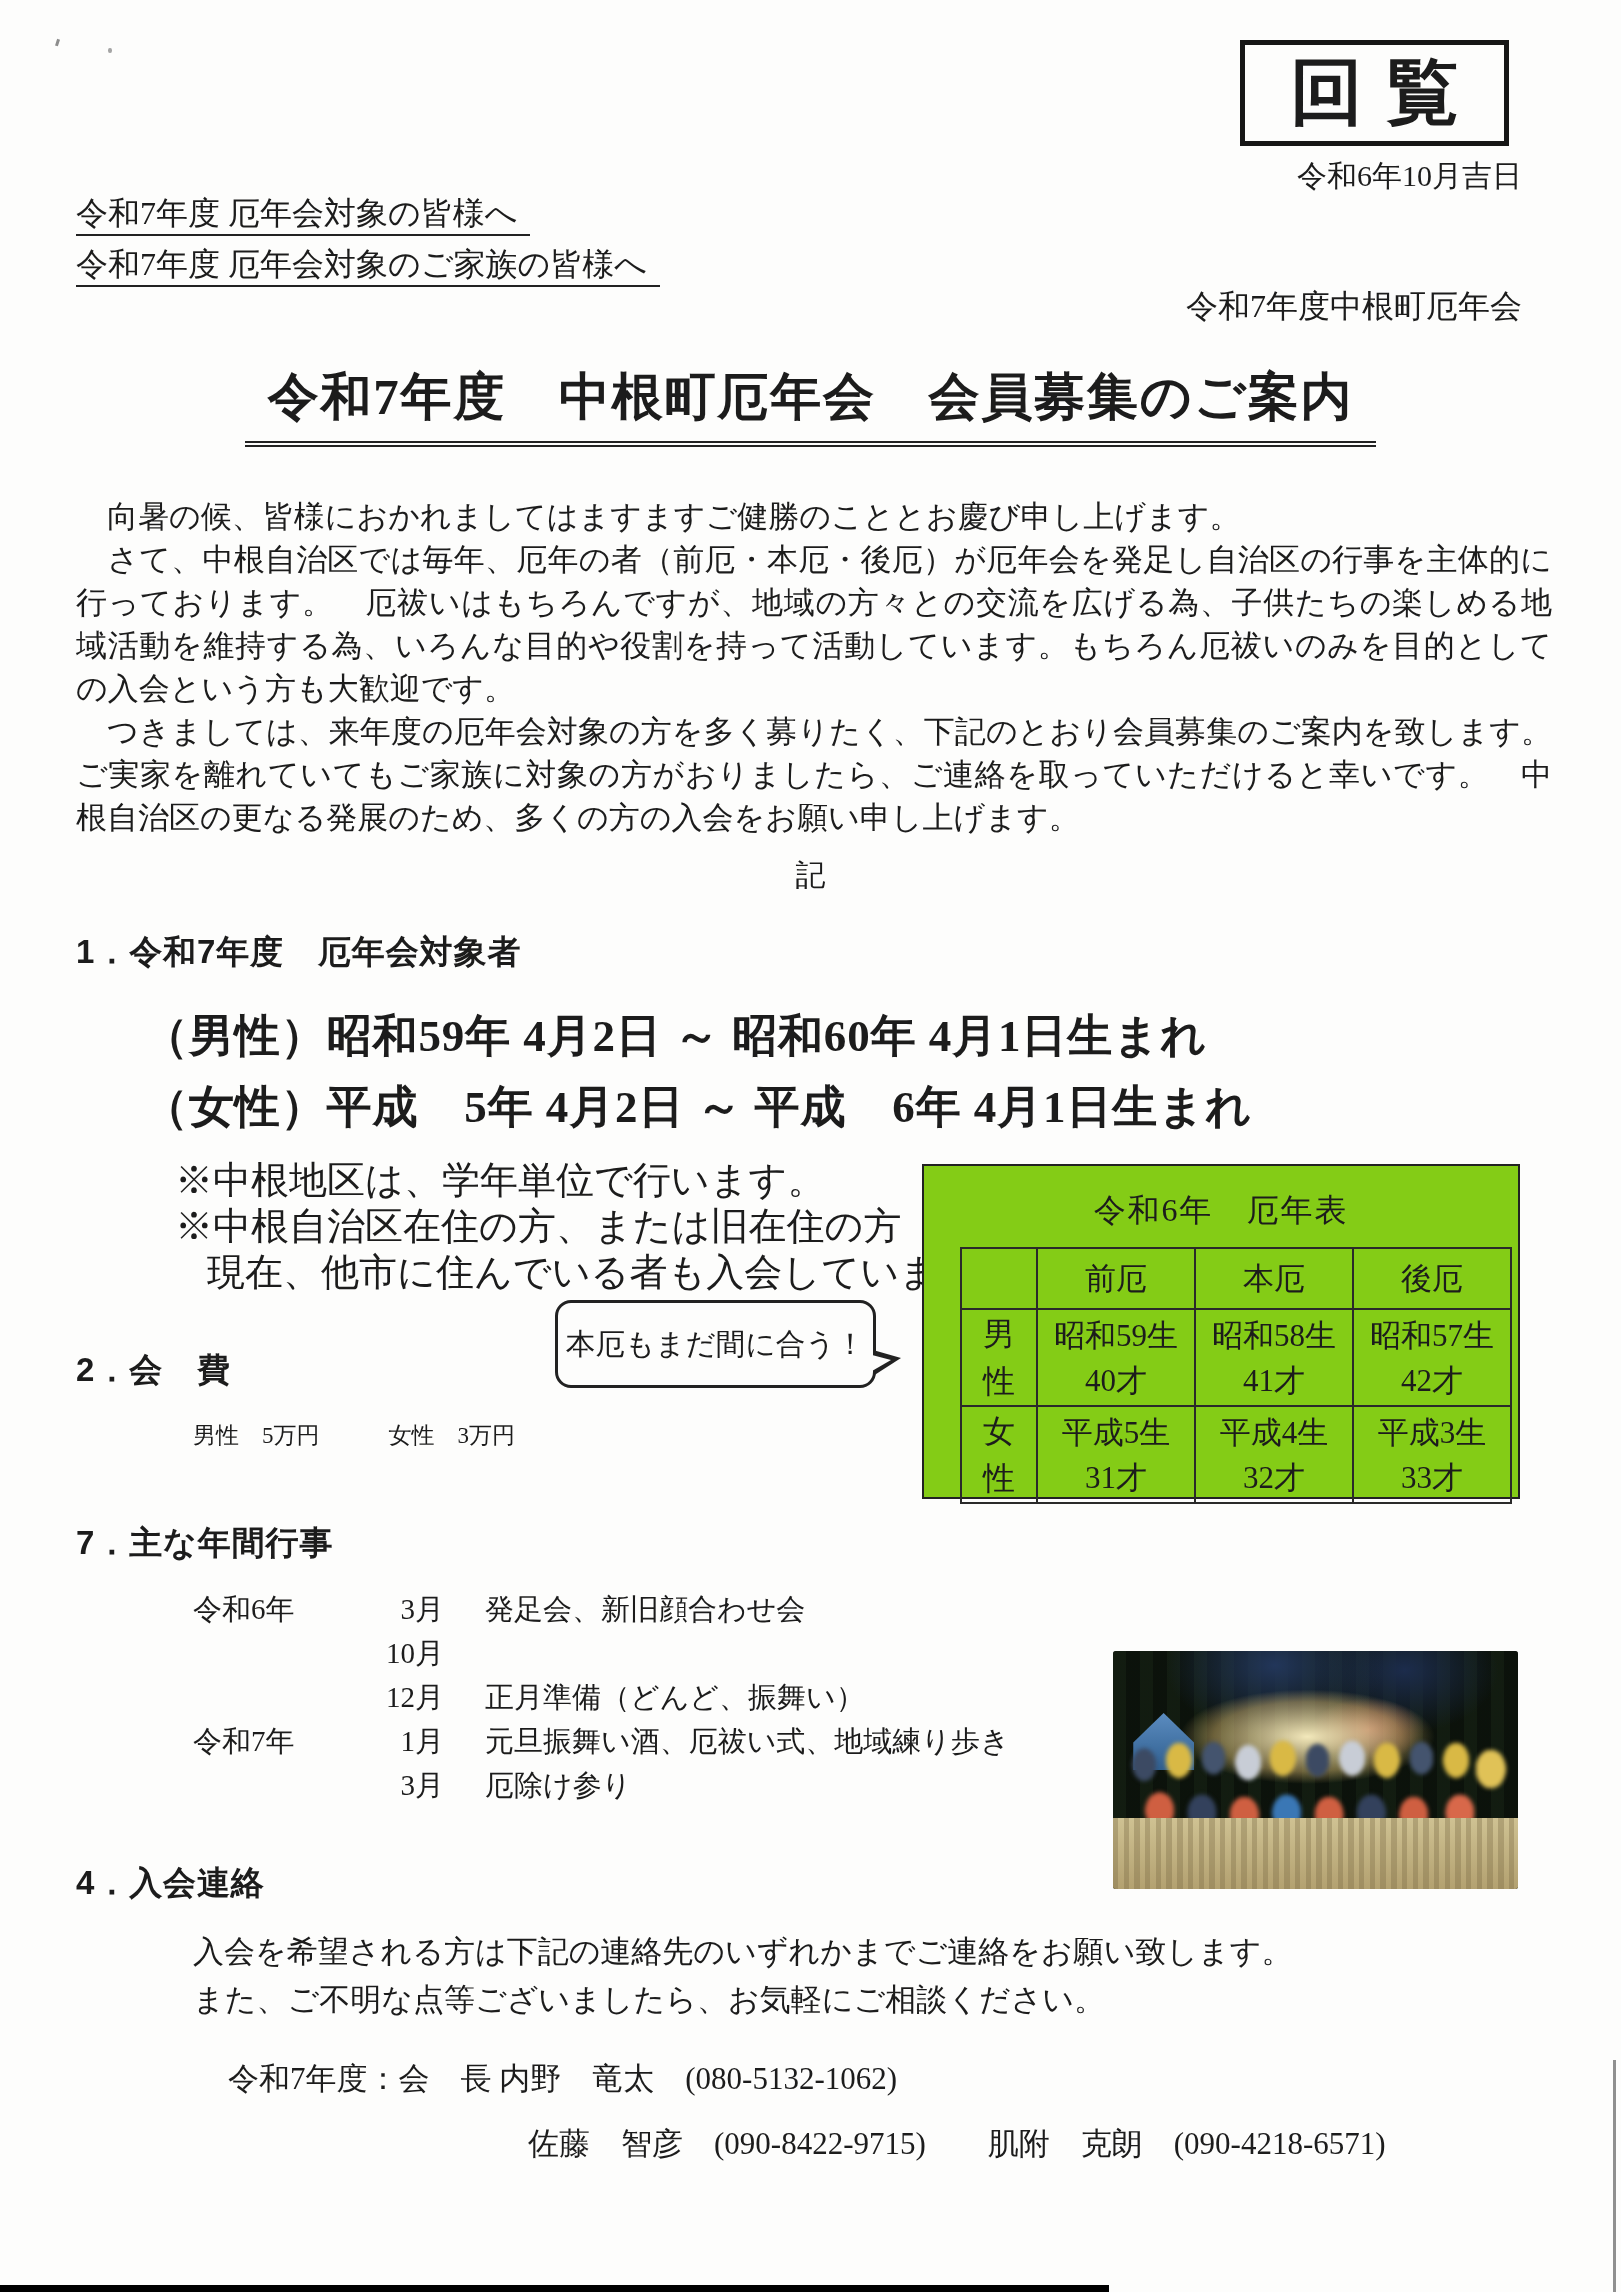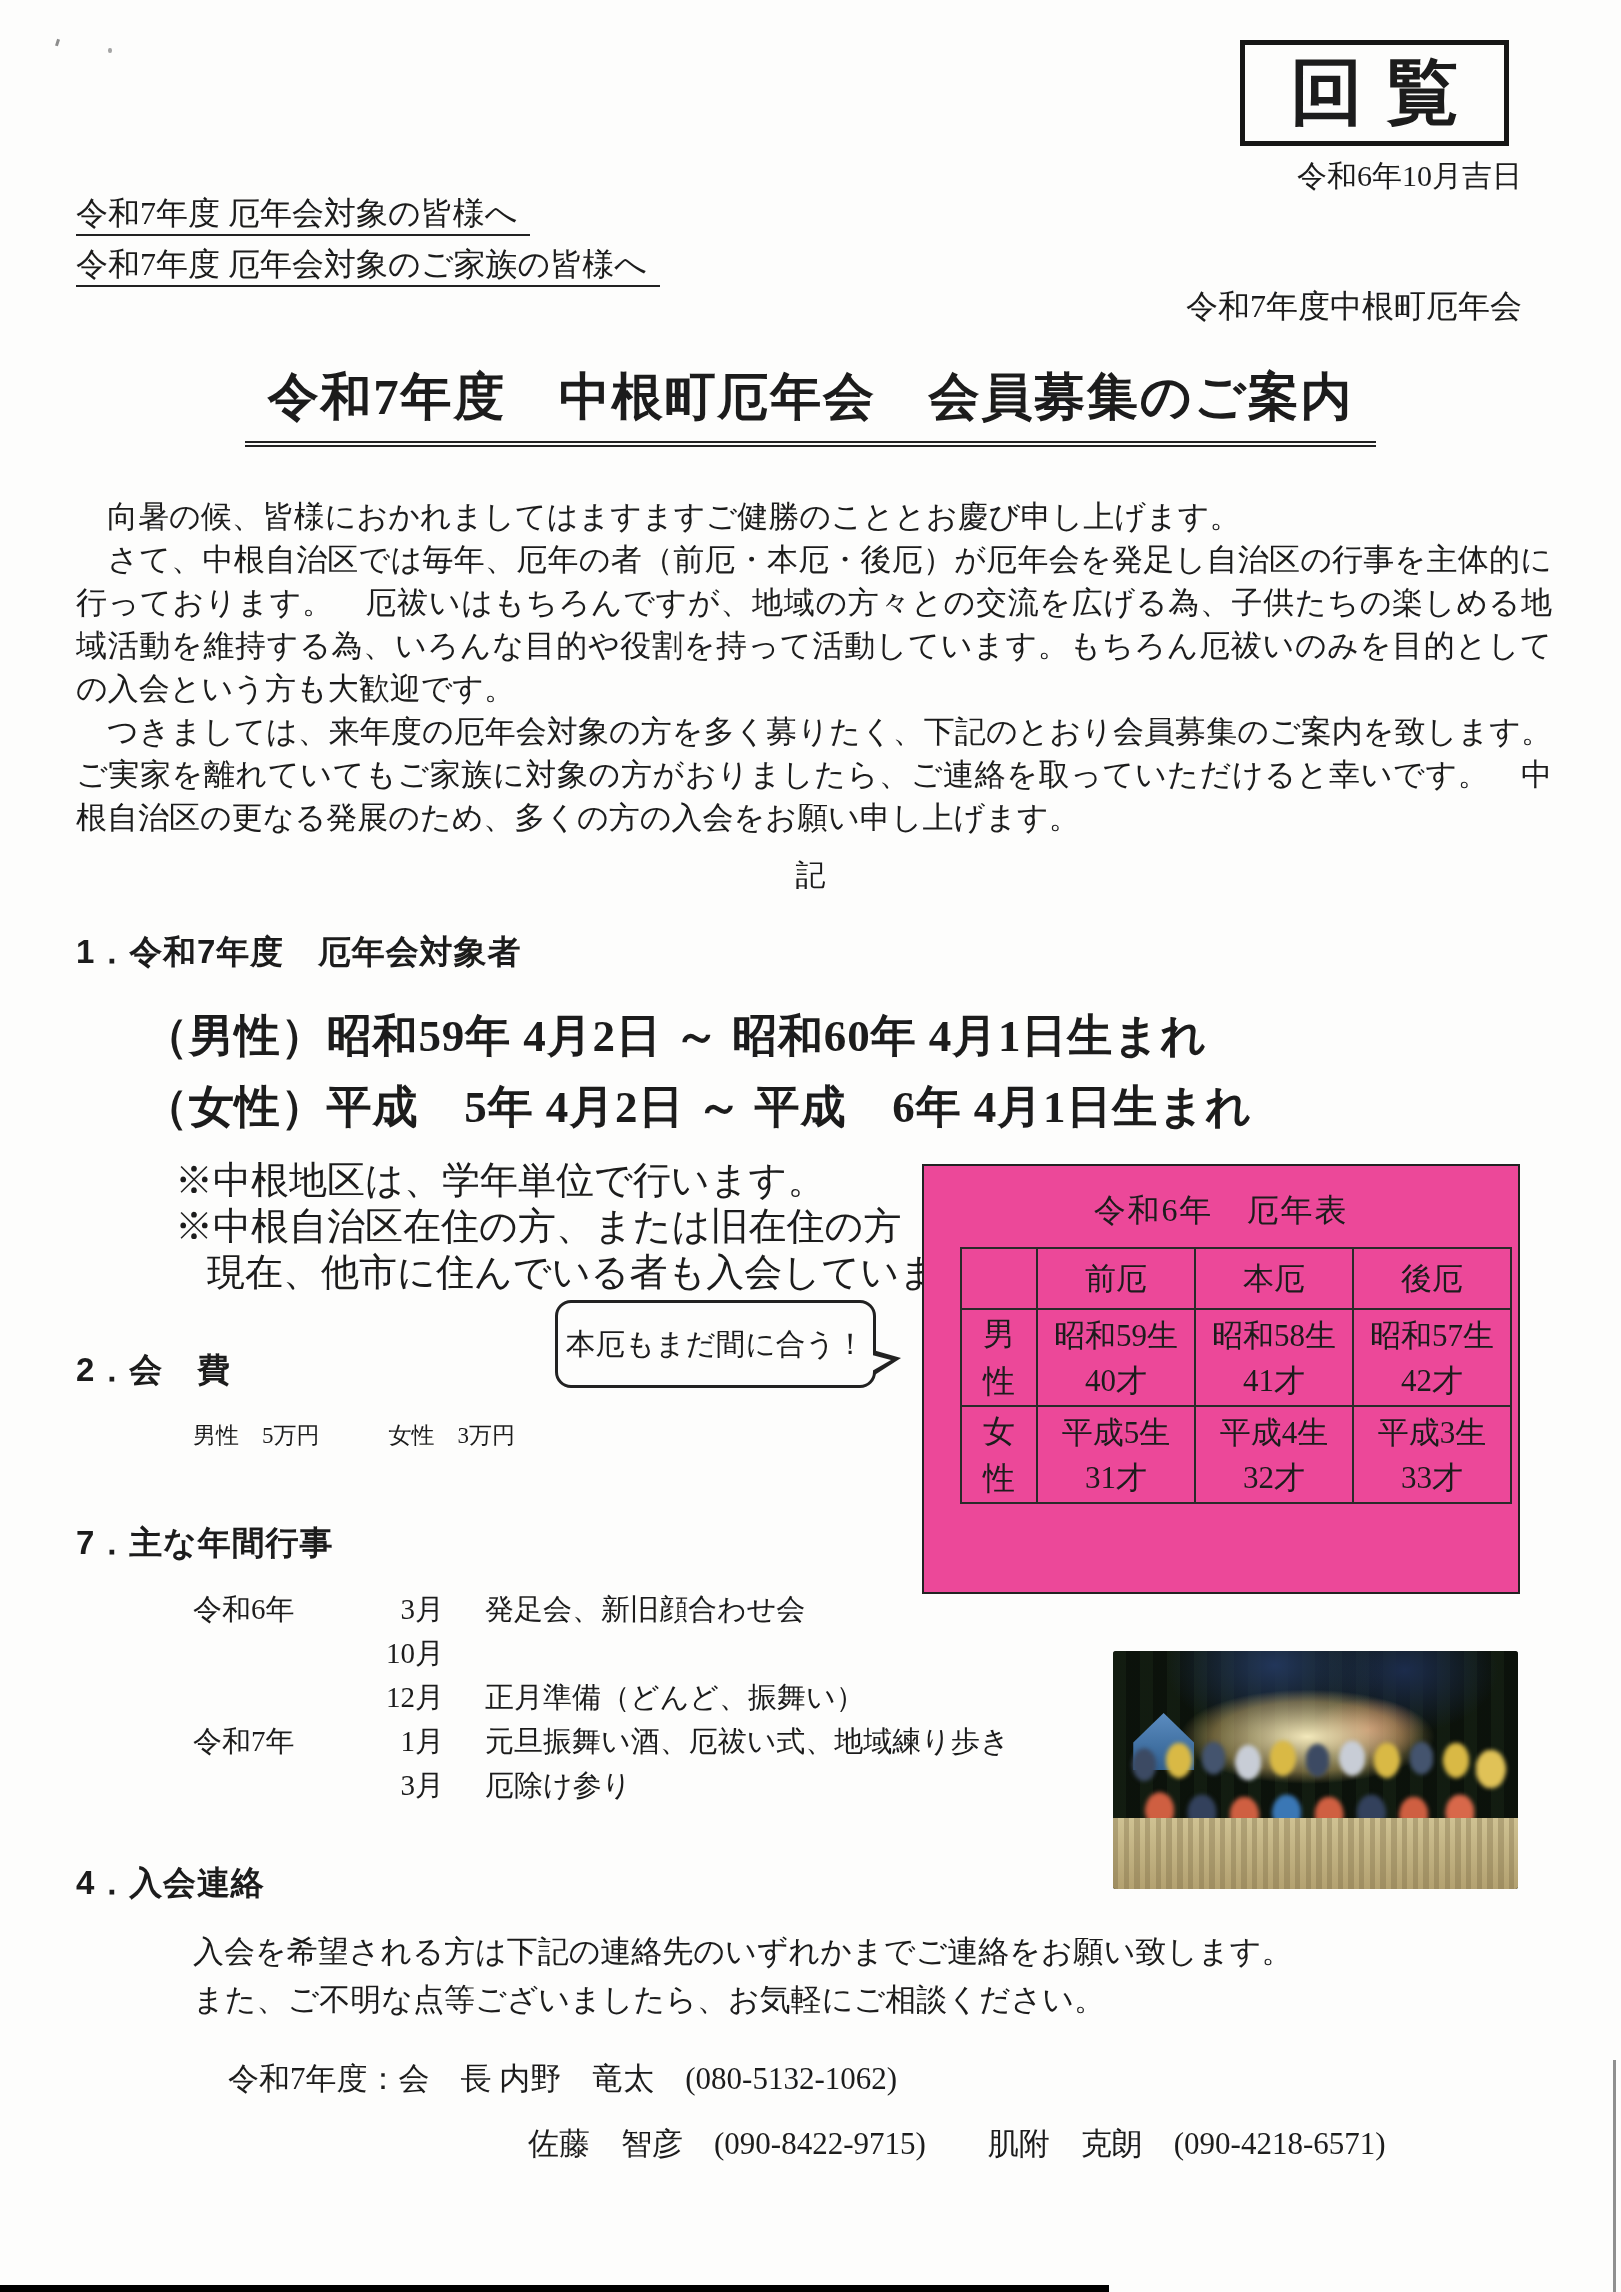--- a/index.html
+++ b/index.html
@@ -45,22 +45,22 @@
   .h2{left:76px;top:1348px;}
   .h3{left:76px;top:1521px;}
   .h4{left:76px;top:1861px;}
 
   .birth-lines{left:143px;top:1001px;font-size:45px;font-weight:700;line-height:71px;letter-spacing:0.9px;}
   .notes{left:175px;top:1157px;font-size:38px;line-height:46px;}
   .notes .indent{padding-left:32px;}
 
   
   .ytable-box{
-    left:922px;top:1164px;width:598px;height:430px;
-    border:2.7px solid #222;box-sizing:border-box;background:#ec4899;
+    left:922px;top:1164px;width:598px;height:335px;
+    border:2.7px solid #222;box-sizing:border-box;background:#84cc16;
   }
   .ytable-title{margin-top:23px;text-align:center;font-size:32px;letter-spacing:1.8px;}
   table.ytable{
     position:absolute;left:36px;top:81px;border-collapse:collapse;table-layout:fixed;
     font-size:31px;
   }
   table.ytable td,table.ytable th{
     border:2.7px solid #2a2a2a;text-align:center;vertical-align:middle;
     font-weight:400;padding:0;
   }

